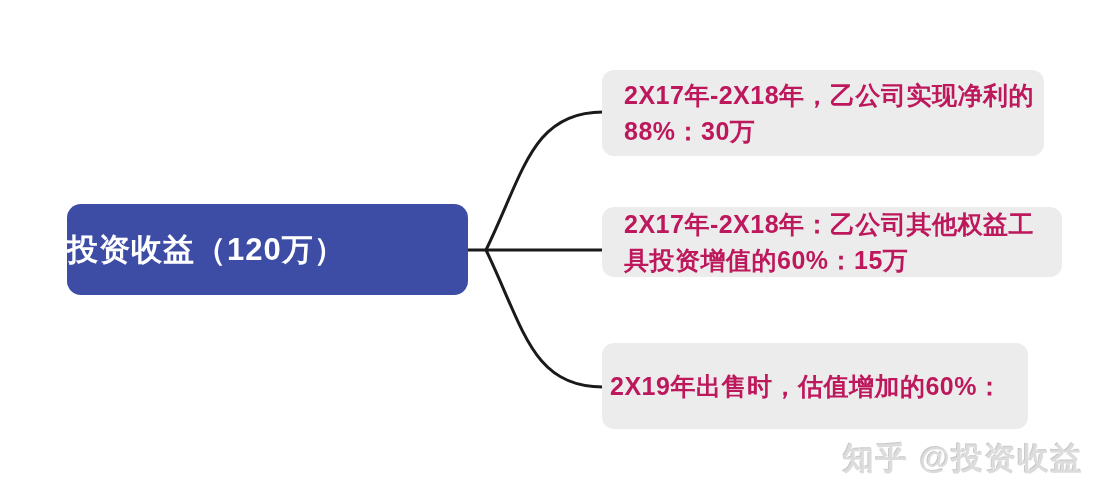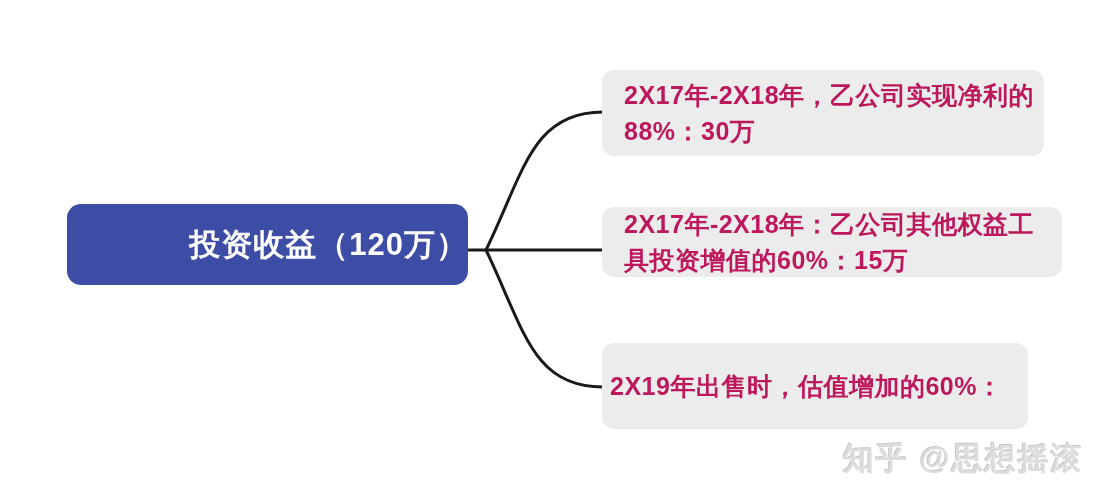--- a/index.html
+++ b/index.html
@@ -20,26 +20,26 @@
     left: 0;
     top: 0;
     width: 1112px;
     height: 500px;
   }
   .root-node {
     position: absolute;
     left: 67px;
     top: 204px;
     width: 401px;
-    height: 81px;
+    height: 91px;
     background: #3D4DA6;
     border-radius: 14px;
     display: flex;
     align-items: center;
-    justify-content: flex-end;
+    justify-content: flex-start;
     box-sizing: border-box;
   }
   .root-node .root-label {
     color: #ffffff;
     font-size: 31px;
     font-weight: 700;
     letter-spacing: 1px;
     white-space: nowrap;
   }
   .branch-node {
@@ -97,15 +97,15 @@
 
   <div class="branch-node branch-2">
     <div class="branch-line">2X17年-2X18年：乙公司其他权益工</div>
     <div class="branch-line">具投资增值的60%：15万</div>
   </div>
 
   <div class="branch-node branch-3">
     <div class="branch-line">2X19年出售时，估值增加的60%：</div>
   </div>
 
-  <div class="watermark">知乎 @思想摇滚</div>
+  <div class="watermark">知乎 @投资收益</div>
 
 </div>
 
 </body></html>

